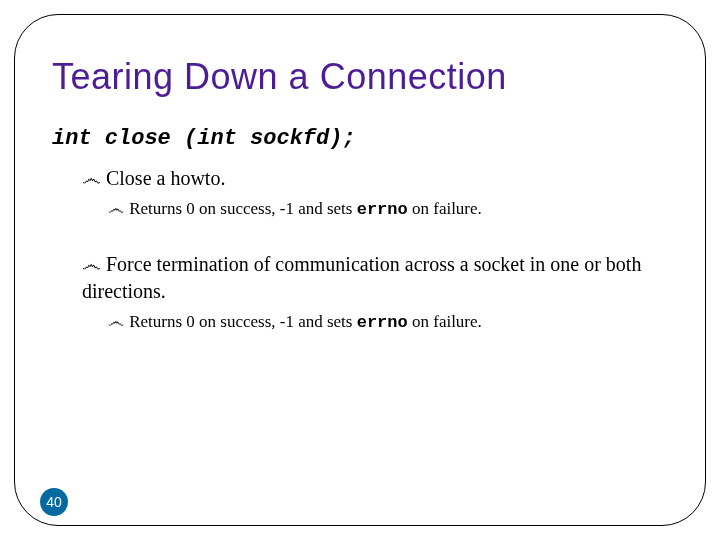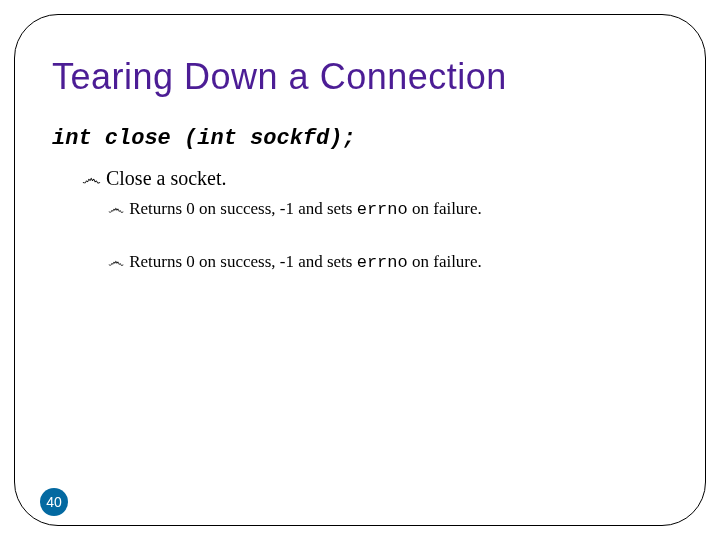--- a/index.html
+++ b/index.html
@@ -63,21 +63,21 @@
     font-family: Georgia, "Times New Roman", serif;
     line-height: 1.3;
   }
   .bullet-icon {
     font-family: Arial, sans-serif;
     letter-spacing: -1px;
     padding-right: 6px;
   }
   .mono {
     font-family: "Courier New", Courier, monospace;
-    font-weight: normal;
+    font-weight: bold;
   }
   .block-gap {
     height: 24px;
   }
   .pagenum {
     position: absolute;
     left: 28px;
     bottom: 24px;
     width: 28px;
     height: 28px;
@@ -95,27 +95,30 @@
 <body>
 
 <div class="slide">
   <div class="frame"></div>
 
   <div class="content">
     <h1 class="title">Tearing Down a Connection</h1>
 
     <p class="code-line">int close (int sockfd);</p>
     <p class="bullet1">
-      <span class="bullet-icon">෴</span><span>Close a socket.</span>
+      <span class="bullet-icon">෴</span><span>Close a howto.</span>
     </p>
     <p class="bullet2">
       <span class="bullet-icon">෴</span><span>Returns 0 on success, -1 and sets </span><span class="mono">errno</span><span> on failure.</span>
     </p>
 
     <div class="block-gap"></div>
 
+    <p class="bullet1">
+      <span class="bullet-icon">෴</span><span>Force termination of communication across a socket in one or both directions.</span>
+    </p>
     <p class="bullet2">
       <span class="bullet-icon">෴</span><span>Returns 0 on success, -1 and sets </span><span class="mono">errno</span><span> on failure.</span>
     </p>
   </div>
 
   <div class="pagenum">40</div>
 </div>
 
 </body></html>

